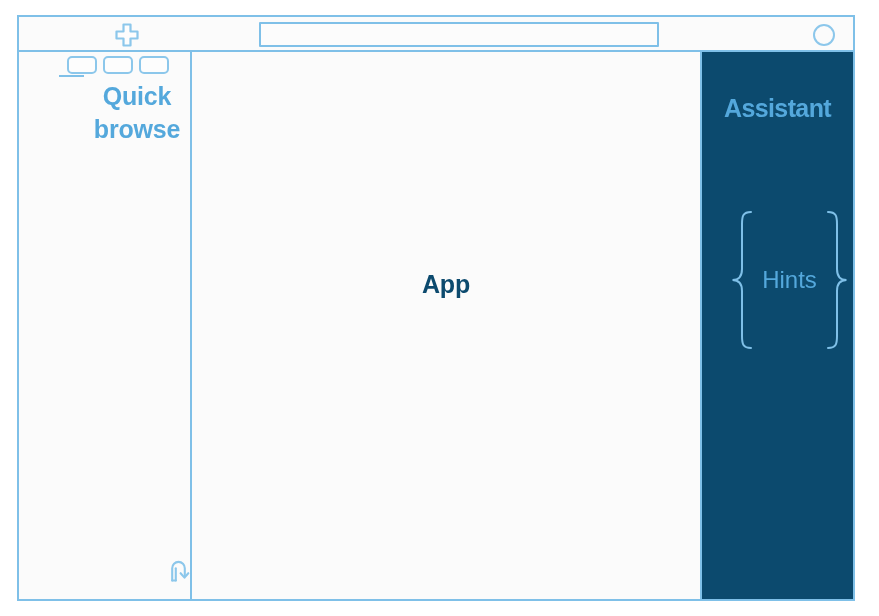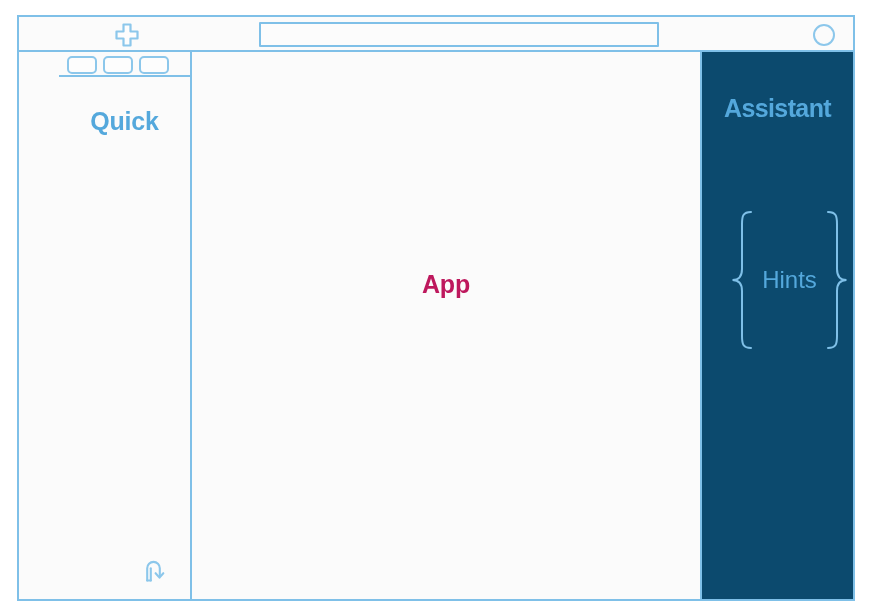--- a/index.html
+++ b/index.html
@@ -102,21 +102,20 @@
 
   
   #sidebar {
     position: relative;
     width: 173px;
     flex: 0 0 173px;
     box-sizing: border-box;
     border-right: 2px solid #7FC0E8;
     background: #FBFBFB;
     display: flex;
-    flex-direction: column;
     padding-left: 40px;
   }
 
   #sidebar-tabstrip {
     position: relative;
     height: 25px;
     flex: 0 0 25px;
     box-sizing: border-box;
     border-bottom: 2px solid #7FC0E8;
     background: #FBFBFB;
@@ -185,21 +184,21 @@
 
   #app-label {
     position: absolute;
     left: 0;
     right: 0;
     top: 218px;
     text-align: center;
     font-family: "Liberation Sans", sans-serif;
     font-size: 25px;
     font-weight: bold;
-    color: #be185d;
+    color: #0c4a6e;
     letter-spacing: -0.2px;
   }
 
   
   #assistant-panel {
     position: relative;
     width: 151px;
     flex: 0 0 151px;
     box-sizing: border-box;
     background: #0c4a6e;
@@ -275,20 +274,21 @@
         <button class="tab-chip t0" aria-label="tab 1"></button>
         <button class="tab-chip t1" aria-label="tab 2"></button>
         <button class="tab-chip t2" aria-label="tab 3"></button>
         <button class="tab-chip t3" aria-label="tab 4"></button>
       </div>
 
       <div id="sidebar-content">
 
         <div id="quick-browse-label">
           <div>Quick</div>
+          <div>browse</div>
         </div>
 
         <button id="sidebar-footer-button" aria-label="back">
           <svg width="30" height="30" viewBox="0 0 30 30">
             <path d="M8.2 25.5 V13.2 a6.3 6.3 0 0 1 12.6 0 V20.4" fill="none" stroke="#8CC7EB" stroke-width="2.1" stroke-linecap="round" stroke-linejoin="round"></path>
             <path d="M16.6 18.2 L20.5 22.6 L24.3 18.2" fill="none" stroke="#8CC7EB" stroke-width="2.1" stroke-linecap="round" stroke-linejoin="round"></path>
             <path d="M8.2 25.5 h3.6" fill="none" stroke="#8CC7EB" stroke-width="2.1" stroke-linecap="round"></path>
             <path d="M11.8 25.5 V13.2" fill="none" stroke="#8CC7EB" stroke-width="2.1" stroke-linecap="round"></path>
           </svg>
         </button>

